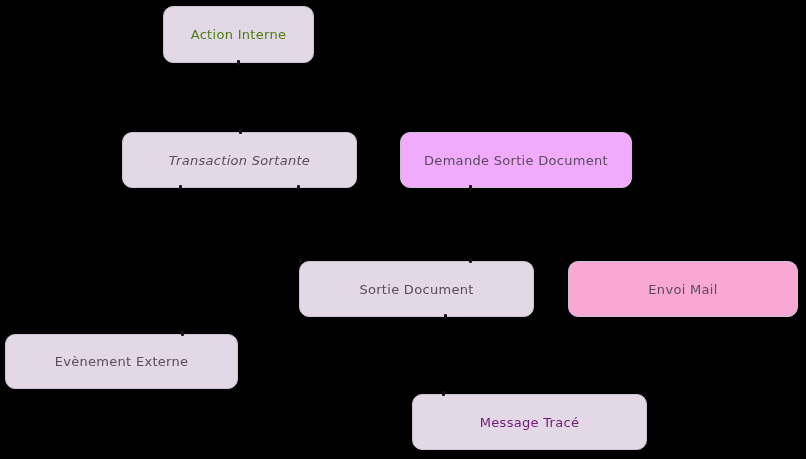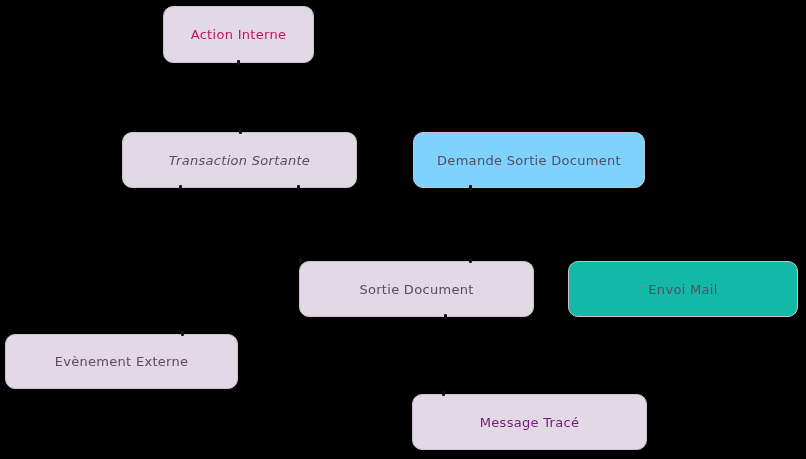--- a/index.html
+++ b/index.html
@@ -52,36 +52,36 @@
 <div id="stage">
   <svg id="connector-layer">
       <line x1="238" y1="63" x2="240" y2="132" stroke="#000000" stroke-width="1"></line>
       <line x1="180" y1="188" x2="182" y2="334" stroke="#000000" stroke-width="1"></line>
       <line x1="298" y1="188" x2="300" y2="261" stroke="#000000" stroke-width="1"></line>
       <line x1="470" y1="188" x2="470" y2="261" stroke="#000000" stroke-width="1"></line>
       <line x1="445" y1="317" x2="443" y2="394" stroke="#000000" stroke-width="1"></line>
     </svg>
   <div id="nodes-layer">
   <div class="node" style="left: 163px; top: 6px; width: 151px; height: 57px; background: rgb(227, 216, 229); border: 1px solid rgb(205, 191, 209); border-radius: 10px;">
-    <span class="node-label" style="color: #be185d;">Action Interne</span>
+    <span class="node-label" style="color: #4d7c0f;">Action Interne</span>
   </div>
 
   <div class="node" style="left: 122px; top: 132px; width: 235px; height: 56px; background: rgb(227, 216, 229); border: 1px solid rgb(205, 191, 209); border-radius: 10px;">
     <span class="node-label" style="color: rgb(92, 74, 95); font-style: italic;">Transaction Sortante</span>
   </div>
 
-  <div class="node" style="left: 413px; top: 132px; width: 232px; height: 56px; background: #7dd3fc; border: 1px solid rgb(205, 191, 209); border-radius: 10px;">
+  <div class="node" style="left: 400px; top: 132px; width: 232px; height: 56px; background: #f0abfc; border: 1px solid rgb(205, 191, 209); border-radius: 10px;">
     <span class="node-label" style="color: rgb(92, 74, 95);">Demande Sortie Document</span>
   </div>
 
   <div class="node" style="left: 267px; top: 261px; width: 235px; height: 56px; background: rgb(227, 216, 229); border: 1px solid rgb(205, 191, 209); border-radius: 10px; margin-left: 32px;">
     <span class="node-label" style="color: rgb(92, 74, 95);">Sortie Document</span>
   </div>
 
-  <div class="node" style="left: 568px; top: 261px; width: 230px; height: 56px; background: #14b8a6; border: 1px solid rgb(205, 191, 209); border-radius: 10px;">
+  <div class="node" style="left: 568px; top: 261px; width: 230px; height: 56px; background: #f9a8d4; border: 1px solid rgb(205, 191, 209); border-radius: 10px;">
     <span class="node-label" style="color: rgb(92, 74, 95);">Envoi Mail</span>
   </div>
 
   <div class="node" style="left: 5px; top: 334px; width: 233px; height: 55px; background: rgb(227, 216, 229); border: 1px solid rgb(205, 191, 209); border-radius: 10px;">
     <span class="node-label" style="color: rgb(92, 74, 95);">Evènement Externe</span>
   </div>
 
   <div class="node" style="left: 412px; top: 394px; width: 235px; height: 56px; background: rgb(227, 216, 229); border: 1px solid rgb(205, 191, 209); border-radius: 10px;">
     <span class="node-label" style="color: #701a75;">Message Tracé</span>
   </div>

